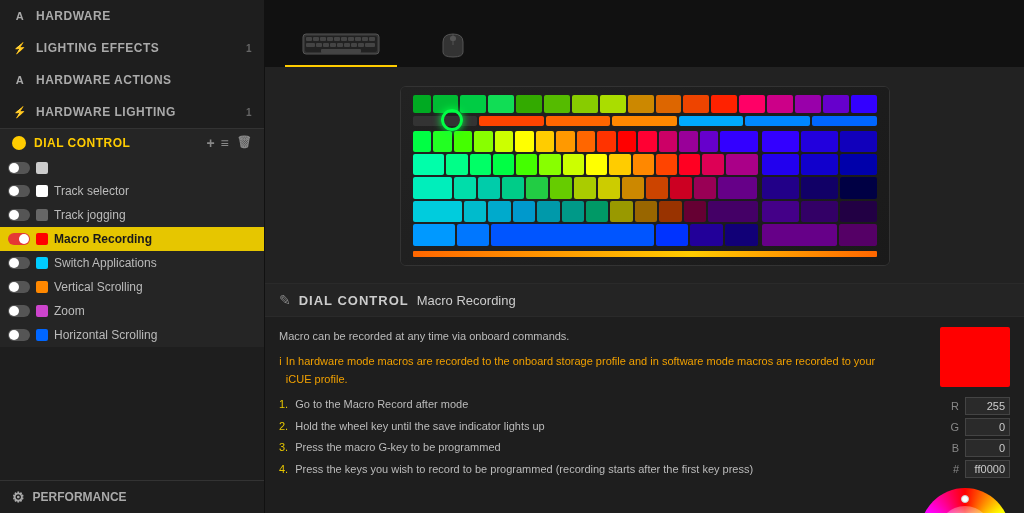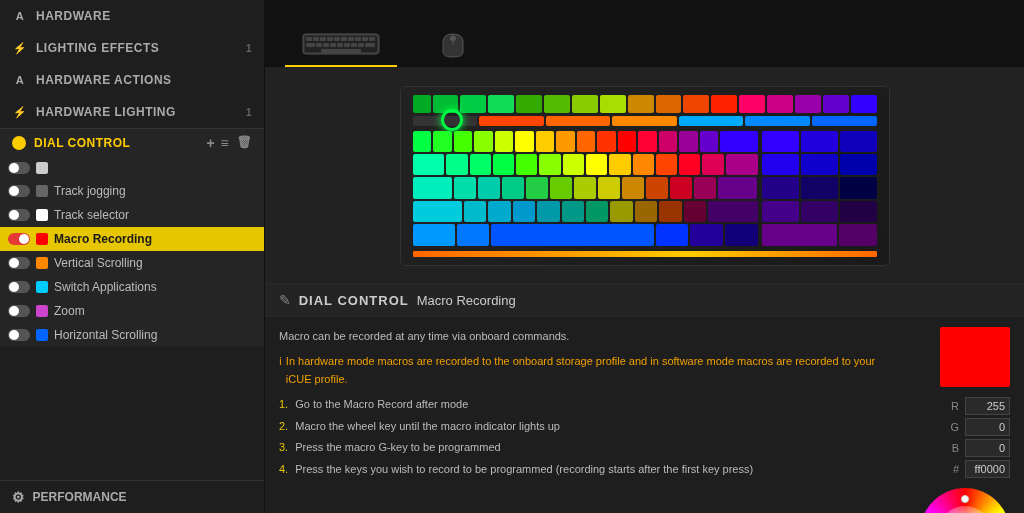--- a/index.html
+++ b/index.html
@@ -479,42 +479,42 @@
         <span style="margin-left:2px; font-size:12px;">🗑</span>
       </div>
     </div>
 
     <div class="dial-item">
       <div class="toggle"></div>
       <div class="color-dot" style="background:#cccccc;"></div>
     </div>
     <div class="dial-item">
       <div class="toggle"></div>
+      <div class="color-dot" style="background:#ffffff;"></div>
+      <span class="item-label">Track selector</span>
+    </div>
+    <div class="dial-item">
+      <div class="toggle"></div>
       <div class="color-dot" style="background:#666666;"></div>
       <span class="item-label">Track jogging</span>
-    </div>
-    <div class="dial-item">
-      <div class="toggle"></div>
-      <div class="color-dot" style="background:#ffffff;"></div>
-      <span class="item-label">Track selector</span>
     </div>
     <div class="dial-item selected">
       <div class="toggle on"></div>
       <div class="color-dot" style="background:#ff0000;"></div>
       <span class="item-label">Macro Recording</span>
     </div>
     <div class="dial-item">
       <div class="toggle"></div>
+      <div class="color-dot" style="background:#00ccff;"></div>
+      <span class="item-label">Switch Applications</span>
+    </div>
+    <div class="dial-item">
+      <div class="toggle"></div>
       <div class="color-dot" style="background:#ff8800;"></div>
       <span class="item-label">Vertical Scrolling</span>
-    </div>
-    <div class="dial-item">
-      <div class="toggle"></div>
-      <div class="color-dot" style="background:#00ccff;"></div>
-      <span class="item-label">Switch Applications</span>
     </div>
     <div class="dial-item">
       <div class="toggle"></div>
       <div class="color-dot" style="background:#cc44cc;"></div>
       <span class="item-label">Zoom</span>
     </div>
     <div class="dial-item">
       <div class="toggle"></div>
       <div class="color-dot" style="background:#0066ff;"></div>
       <span class="item-label">Horizontal Scrolling</span>
@@ -736,21 +736,21 @@
         <div class="warning-line">
           <span>ℹ</span>
           <span>In hardware mode macros are recorded to the onboard storage profile and in software mode macros are recorded to your iCUE profile.</span>
         </div>
         <div class="step">
           <span class="num">1.</span>
           <span>Go to the Macro Record after mode</span>
         </div>
         <div class="step">
           <span class="num">2.</span>
-          <span>Macro the wheel key until the macro indicator lights up</span>
+          <span>Hold the wheel key until the save indicator lights up</span>
         </div>
         <div class="step">
           <span class="num">3.</span>
           <span>Press the macro G-key to be programmed</span>
         </div>
         <div class="step">
           <span class="num">4.</span>
           <span>Press the keys you wish to record to be programmed (recording starts after the first key press)</span>
         </div>
       </div>

